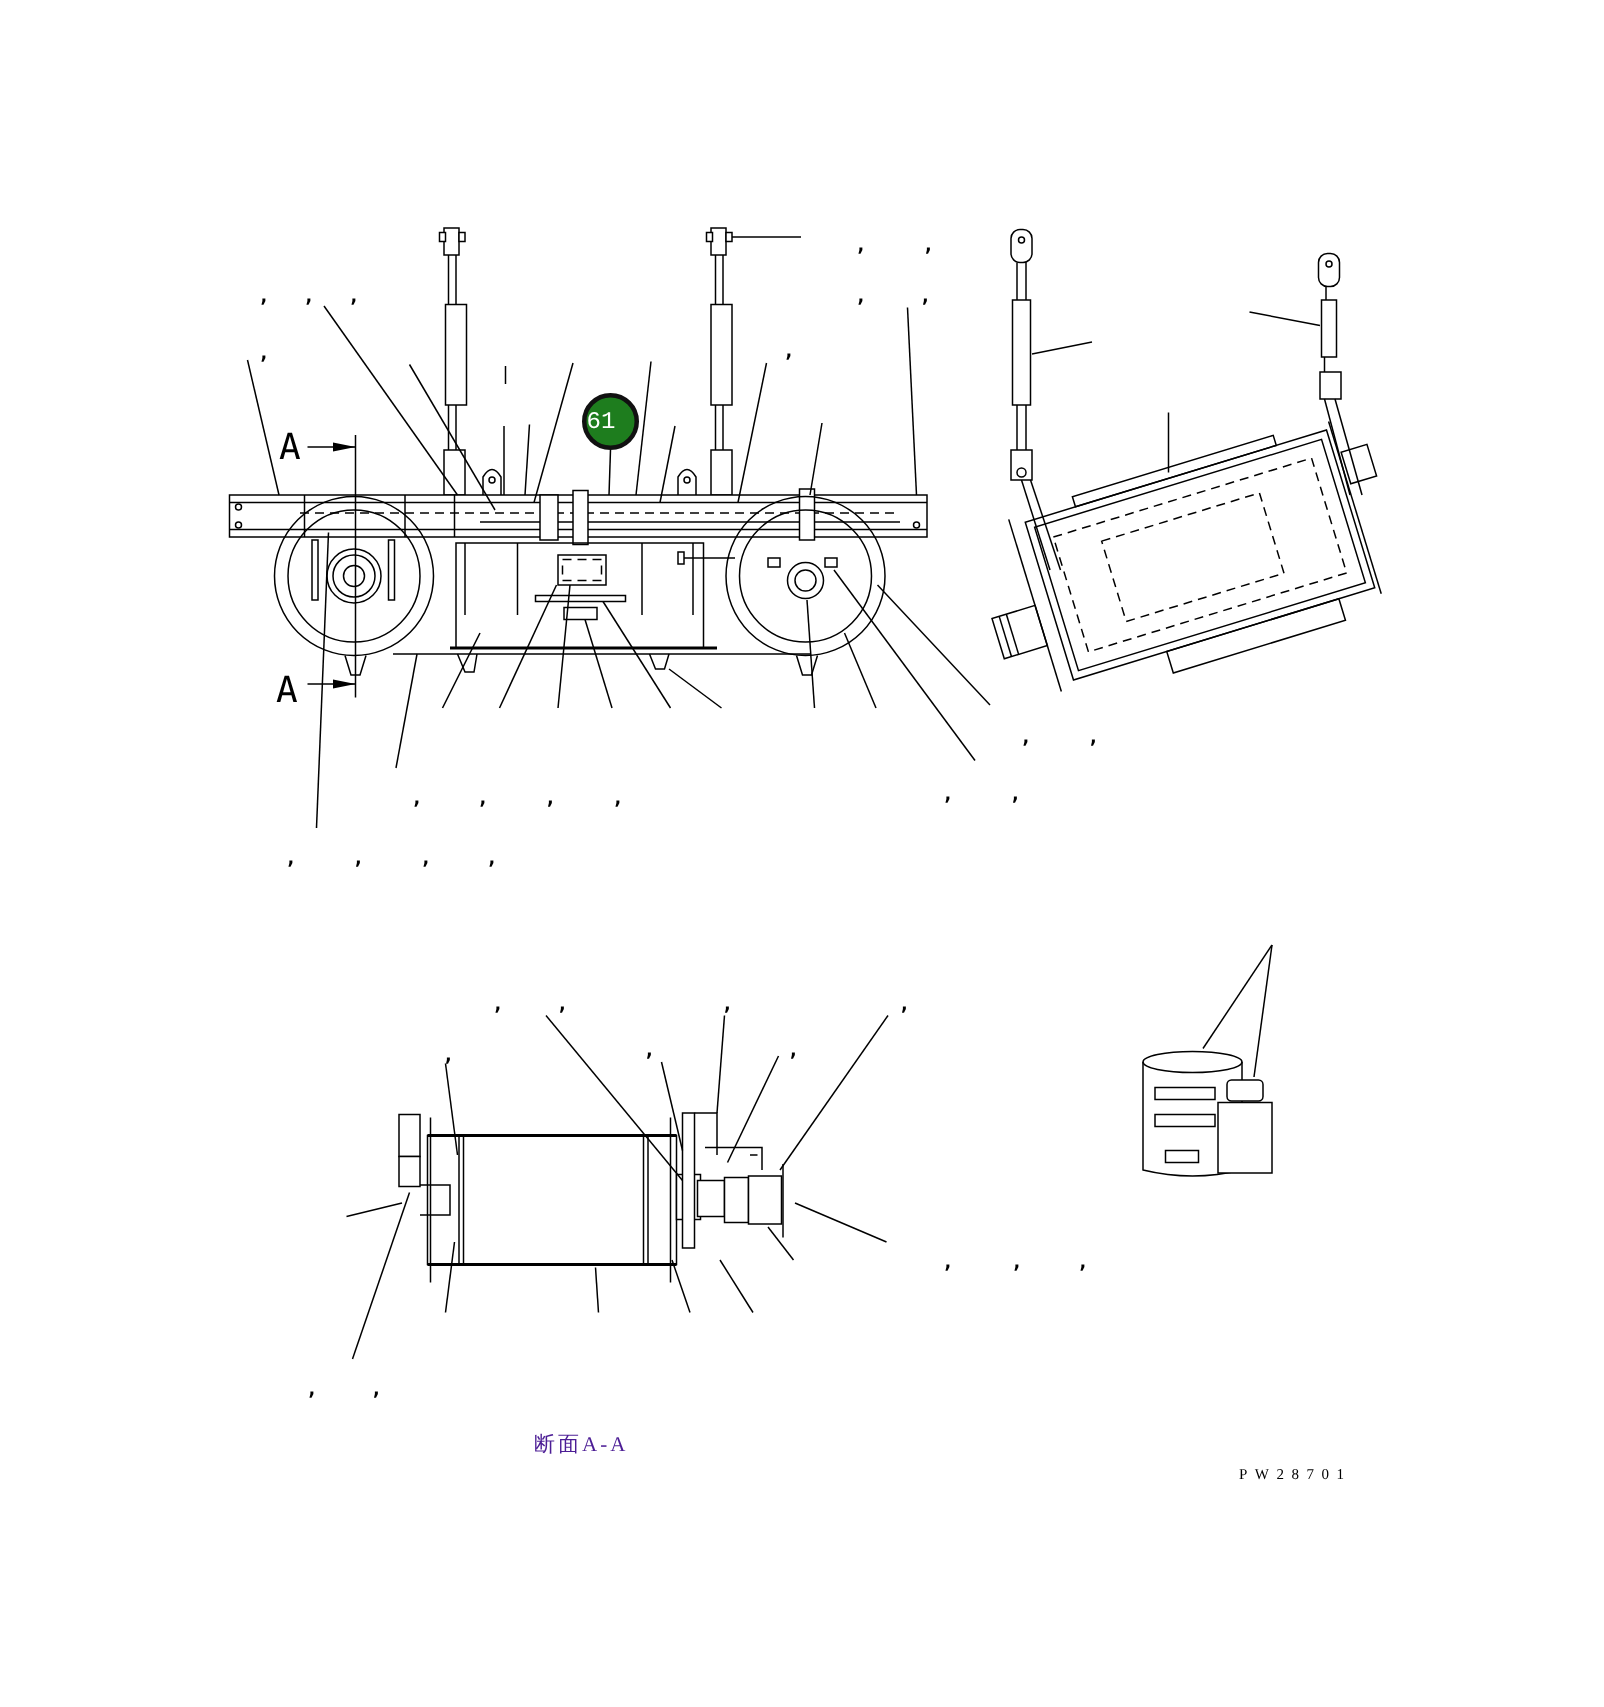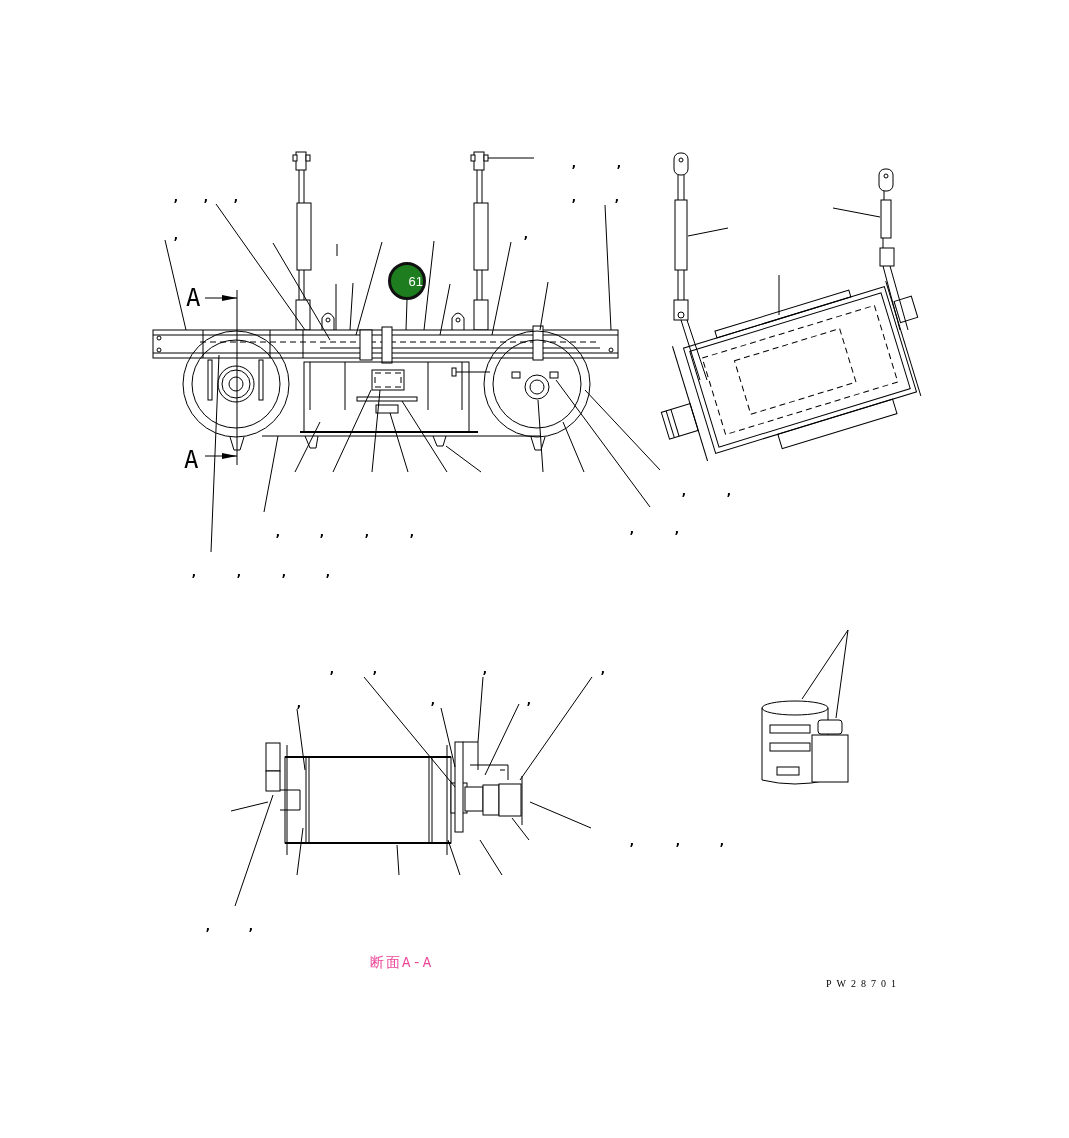--- a/index.html
+++ b/index.html
@@ -4,23 +4,23 @@
 <style>
   html, body { margin:0; padding:0; background:#ffffff; }
   body { width:1069px; height:1138px; position:relative; overflow:hidden; font-family:"DejaVu Sans Mono", monospace; }
   #canvas { position:absolute; left:0; top:0; width:1069px; height:1138px; }
   svg text { font-family:"DejaVu Sans Mono", monospace; }
   .ln { stroke:#000; stroke-width:1; fill:none; }
   .ln2 { stroke:#000; stroke-width:2; fill:none; }
   .dash { stroke:#000; stroke-width:1; fill:none; stroke-dasharray:6 4; }
   .fw { fill:#fff; stroke:#000; stroke-width:1; }
   .comma { font-size:13px; font-weight:bold; fill:#000; }
-  .section-label { position:absolute; left:370px; top:954px; font-size:14px; letter-spacing:2px; color:#ec4899; font-family:Liberation Mono, monospace; }
+  .section-label { position:absolute; left:356px; top:954px; font-size:14px; letter-spacing:2px; color:#4c1d95; font-family:Liberation Serif, serif; }
   .drawing-id { position:absolute; left:826px; top:978px; font-size:10px; letter-spacing:5px; color:#000; font-family:Liberation Serif, serif; }
-  .callout { position:absolute; left:388px; top:262px; width:38px; height:38px; border-radius:50%; background:#1e7d1e; border:3px solid #111; box-sizing:border-box; color:#fff; font-size:13px; display:flex; align-items:center; justify-content:flex-end; font-family:Liberation Sans, sans-serif; }
+  .callout { position:absolute; left:388px; top:262px; width:38px; height:38px; border-radius:50%; background:#1e7d1e; border:3px solid #111; box-sizing:border-box; color:#fff; font-size:16px; display:flex; align-items:center; justify-content:flex-start; font-family:Liberation Mono, monospace; }
 </style>
 </head>
 <body>
 
 <svg id="canvas" viewBox="0 0 1069 1138" xmlns="http://www.w3.org/2000/svg">
 
   <g>
 
     <g>
       <rect class="fw" x="296" y="152" width="10" height="18"></rect>

